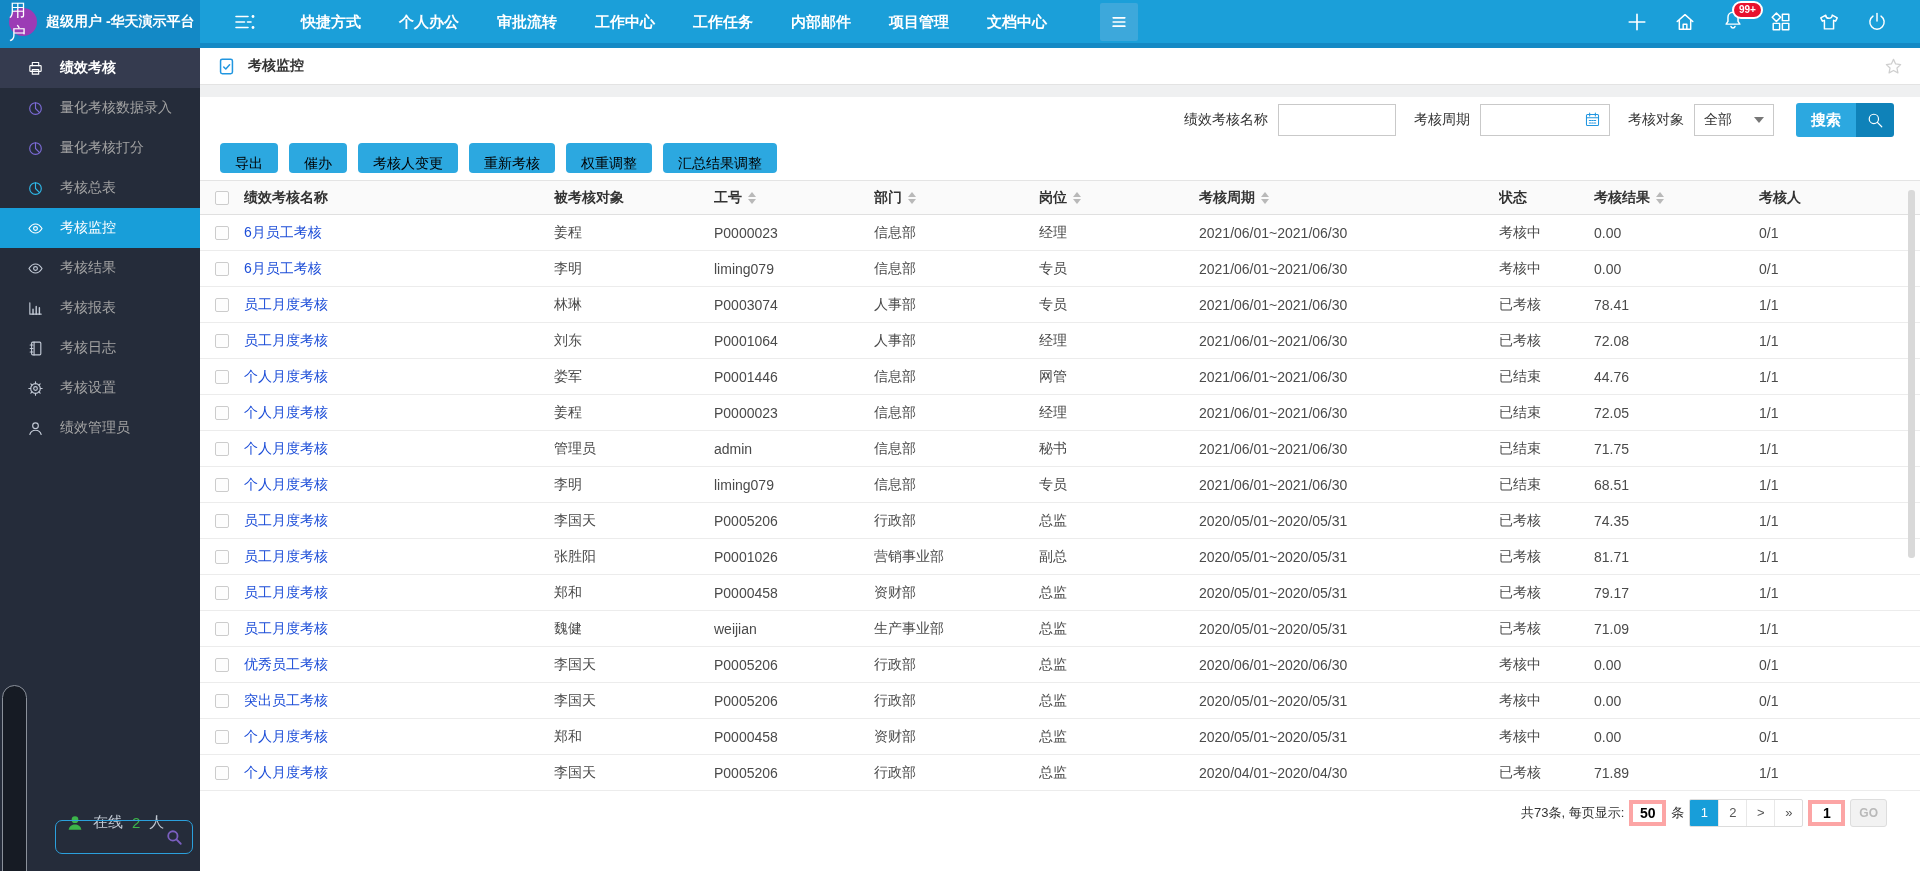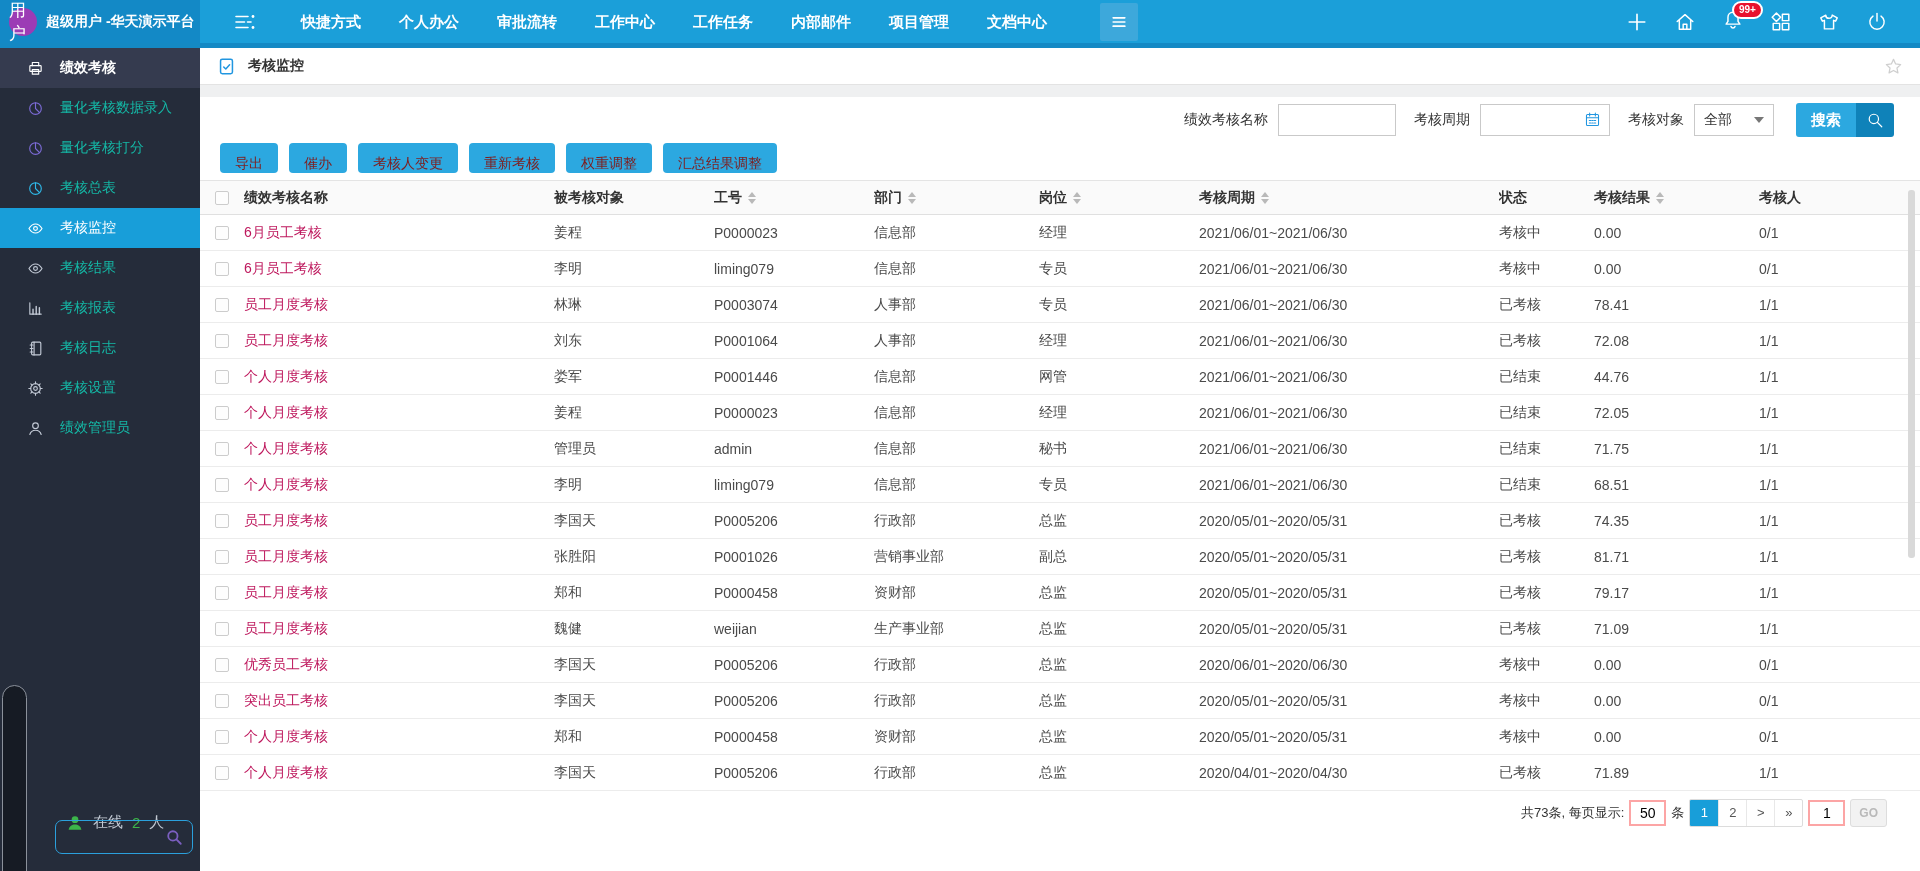--- a/index.html
+++ b/index.html
@@ -27,21 +27,21 @@
   .tb-ic { width:22px; height:22px; color:#fff; cursor:pointer; }
   .bell-wrap { position:relative; }
   .badge { position:absolute; top:-8px; left:10px; background:var(--badge_red,#E8112D); color:#fff;
     font-size:10px; font-weight:bold; line-height:12px; padding:1px 5px; border-radius:9px;
     border:2px solid #fff; white-space:nowrap; }
 
   
   .sidebar { position:absolute; top:48px; left:0; width:200px; height:823px;
     background:var(--sidebar_bg,#252C3A); z-index:4; }
   .side-item { height:40px; display:flex; align-items:center; padding-left:27px; gap:16px;
-    color:#14b8a6; font-size:14px; cursor:pointer; }
+    color:#a3a3a3; font-size:14px; cursor:pointer; }
   .side-item.header { background:var(--sidebar_header_bg,#353B4F); color:#fff; font-weight:bold; }
   .side-item.active { background:var(--accent,#189ED9); color:#fff; }
   .side-icon { width:17px; height:17px; color:#C3CAD6; flex:0 0 17px; }
   .side-item.header .side-icon, .side-item.active .side-icon { color:#fff; }
   .side-scroll { position:absolute; left:2px; top:637px; width:25px; height:243px;
     background:#161B24; border:1px solid #8B919B; border-radius:13px; }
   .online { position:absolute; left:66px; bottom:39px; display:flex; align-items:center; gap:9px;
     color:#C2C9D3; font-size:15px; }
   .online-icon { width:18px; height:18px; color:var(--online_green,#3CB54A); }
   .online-count { color:var(--online_green,#3CB54A); }
@@ -74,43 +74,43 @@
     border-top:6px solid #777; }
   .searchbtn { display:flex; margin-left:12px; cursor:pointer; border-radius:3px; overflow:hidden; }
   .sb-label { background:var(--button_blue,#2CA8E0); color:#fff; font-size:15px; font-weight:bold;
     line-height:34px; padding:0 15px; }
   .sb-icon { width:38px; height:34px; background:var(--button_blue_dark,#0F82B9); color:#fff;
     display:flex; align-items:center; justify-content:center; }
   .sb-icon .icon { width:18px; height:18px; }
 
   
   .toolbar { display:flex; gap:11px; padding:6px 0 7px 20px; }
-  .tb-btn { height:30px; padding:12px 15px; background:var(--button_blue,#2CA8E0); color:#7f1d1d;
+  .tb-btn { height:30px; padding:12px 15px; background:var(--button_blue,#2CA8E0); color:#000000;
     border:none; border-radius:4px; font-size:14px; cursor:pointer;
     font-family:"Liberation Sans","DejaVu Sans",sans-serif; }
 
   
   .tr { display:grid; grid-template-columns:44px 310px 160px 160px 165px 160px 300px 95px 165px 161px;
     align-items:center; height:36px; border-bottom:1px solid #ECECEC; }
   .thead { height:35px; background:#FAFAFA; border-top:1px solid #E4E4E4; border-bottom:1px solid #E0E0E0; }
   .td { font-size:14px; color:#4A4A4A; white-space:nowrap; overflow:hidden; padding-right:8px; }
-  .c-name { color:#be185d; }
+  .c-name { color:#1d4ed8; }
   .th { font-weight:bold; color:#333; display:flex; align-items:center; }
   .c-check { display:flex; justify-content:center; padding:0; }
   .checkbox { width:14px; height:14px; border:1px solid #CCC; border-radius:2px; background:#FDFDFD; cursor:pointer; }
   .sort { display:inline-flex; flex-direction:column; gap:2px; margin-left:6px; cursor:pointer; }
   .s-up { width:0; height:0; border-left:4px solid transparent; border-right:4px solid transparent;
     border-bottom:5px solid #B9B9B9; }
   .s-dn { width:0; height:0; border-left:4px solid transparent; border-right:4px solid transparent;
     border-top:5px solid #B9B9B9; }
 
   
   .pager { height:44px; display:flex; align-items:center; justify-content:flex-end;
     gap:5px; padding-right:33px; font-size:13px; color:#333; }
-  .pg-size,.pg-goto { width:37px; height:26px; border:2px solid #fca5a5; text-align:center; font-size:14px; }
+  .pg-size,.pg-goto { width:37px; height:26px; border:4px solid #fca5a5; text-align:center; font-size:14px;font-weight:bold; }
   .pg-group { display:flex; border:1px solid #DCDCDC; border-radius:2px; overflow:hidden; background:#fff; }
   .pg-cell { min-width:28px; height:26px; line-height:26px; text-align:center; font-size:13px;
     color:#555; border-left:1px solid #E8E8E8; cursor:pointer; padding:0 4px; }
   .pg-cell:first-child { border-left:none; }
   .pg-cell.active { background:var(--accent,#189ED9); color:#fff; }
   .pg-go { height:28px; padding:0 8px; background:#F2F2F2; border:1px solid #DDD; color:#B9B9B9;
     border-radius:3px; font-size:12px; font-weight:bold;
     font-family:"Liberation Sans","DejaVu Sans",sans-serif; }
   .vscroll { position:absolute; right:5px; top:142px; width:7px; height:368px;
     background:#D9D9D9; border-radius:3px; }

